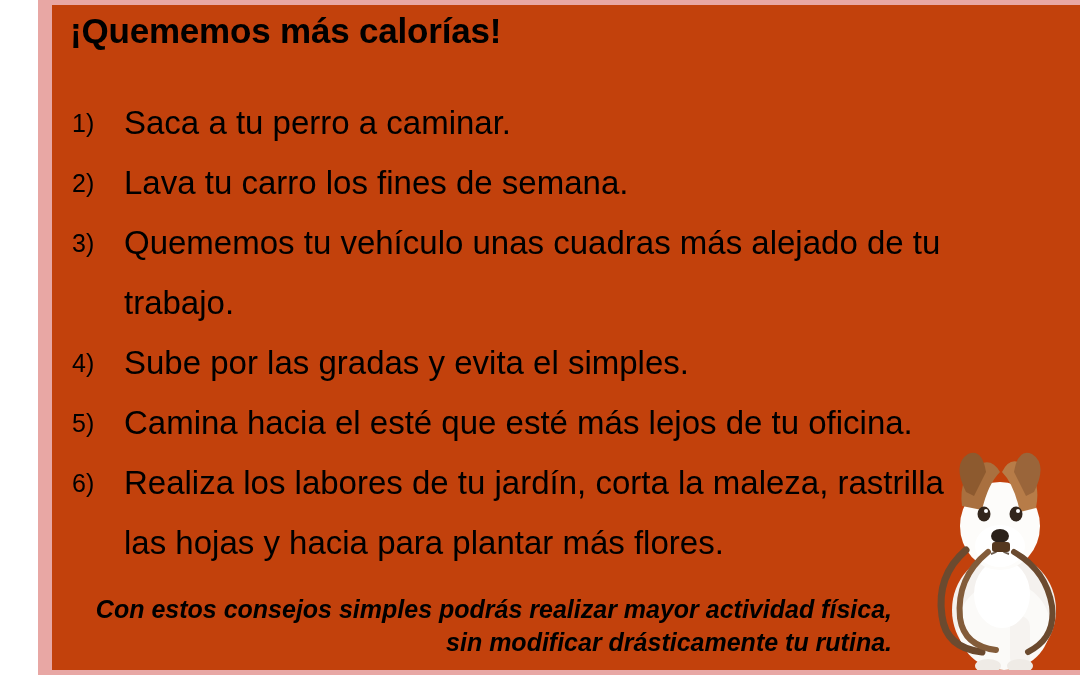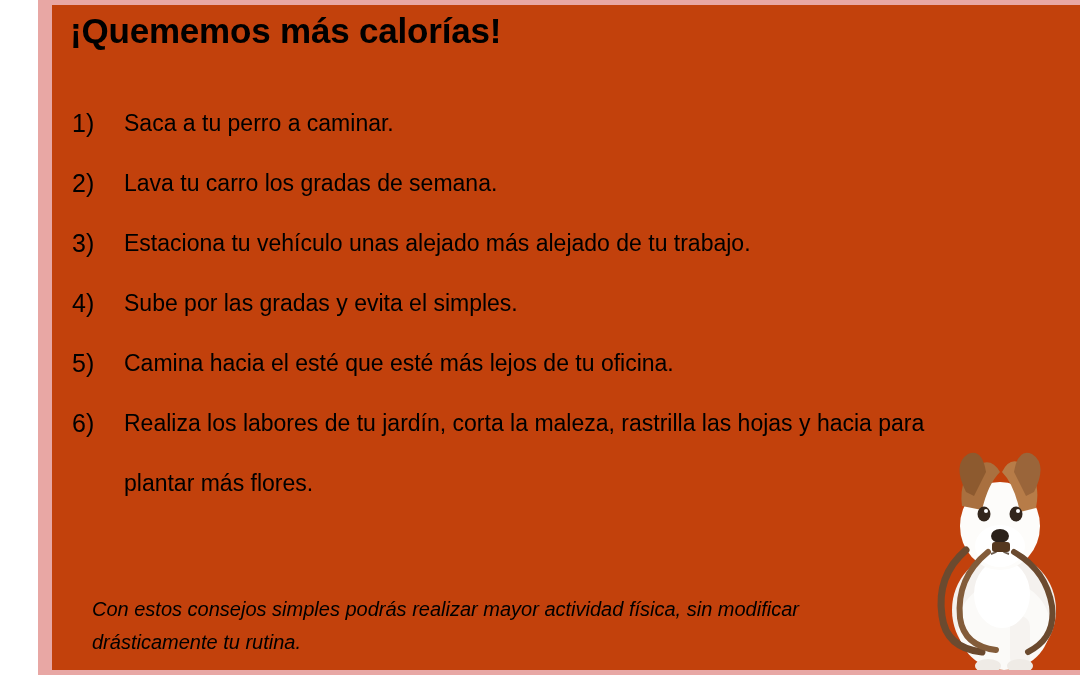--- a/index.html
+++ b/index.html
@@ -60,32 +60,32 @@
   }
   .num {
     width: 52px;
     flex: 0 0 52px;
     text-align: left;
     font-size: 25px;
     color: #000000;
   }
   .item-text {
     flex: 1 1 auto;
-    font-size: 23px;
+    font-size: 33px;
     color: #000000;
   }
   .closing {
     position: absolute;
     left: 40px;
     top: 588px;
     width: 800px;
-    text-align: left;
-    font-size: 20px;
+    text-align: right;
+    font-size: 25px;
     font-style: italic;
-    font-weight: normal;
+    font-weight: bold;
     line-height: 33px;
     color: #000000;
   }
   
   .dog {
     position: absolute;
     right: 8px;
     bottom: 0px;
     width: 200px;
     height: 290px;
@@ -102,26 +102,26 @@
 
     <div class="list">
 
       <div class="list-item">
         <span class="num">1)</span>
         <span class="item-text">Saca a tu perro a caminar.</span>
       </div>
 
       <div class="list-item">
         <span class="num">2)</span>
-        <span class="item-text">Lava tu carro los gradas de semana.</span>
+        <span class="item-text">Lava tu carro los fines de semana.</span>
       </div>
 
       <div class="list-item">
         <span class="num">3)</span>
-        <span class="item-text">Estaciona tu vehículo unas alejado más alejado de tu trabajo.</span>
+        <span class="item-text">Quememos tu vehículo unas cuadras más alejado de tu trabajo.</span>
       </div>
 
       <div class="list-item">
         <span class="num">4)</span>
         <span class="item-text">Sube por las gradas y evita el simples.</span>
       </div>
 
       <div class="list-item">
         <span class="num">5)</span>
         <span class="item-text">Camina hacia el esté que esté más lejos de tu oficina.</span>

